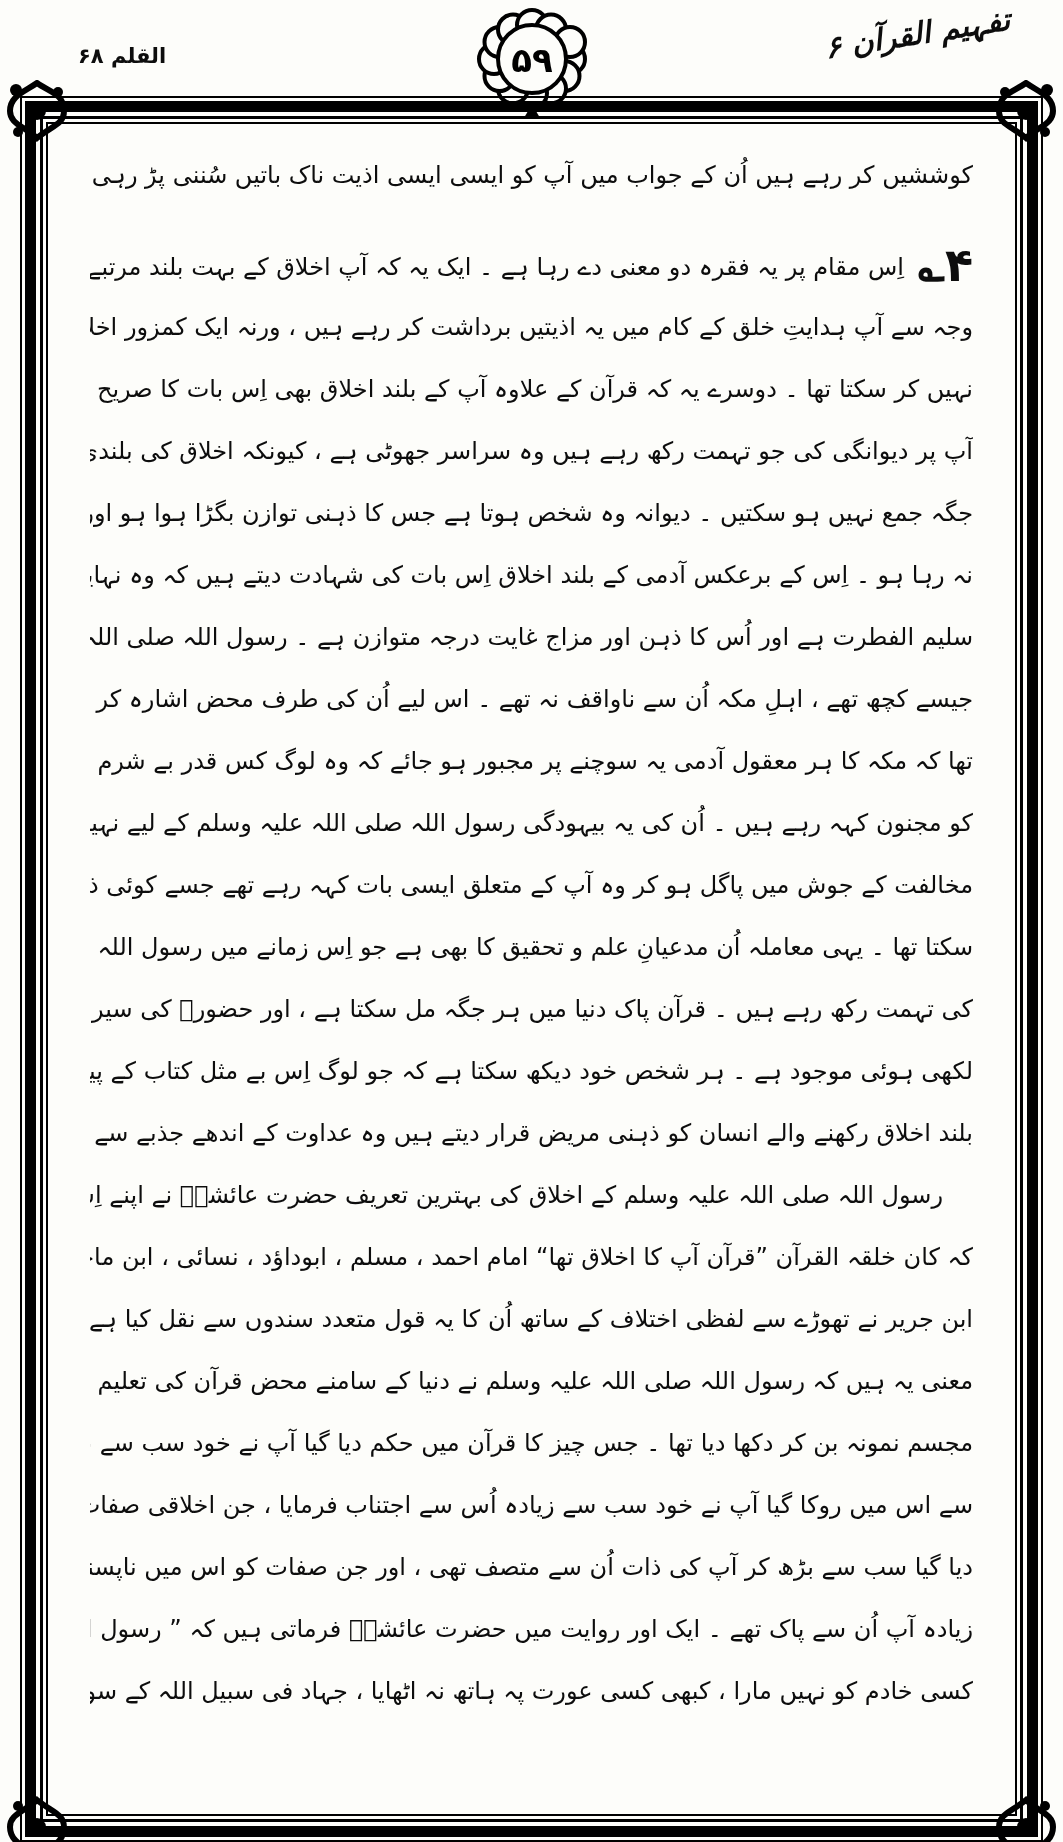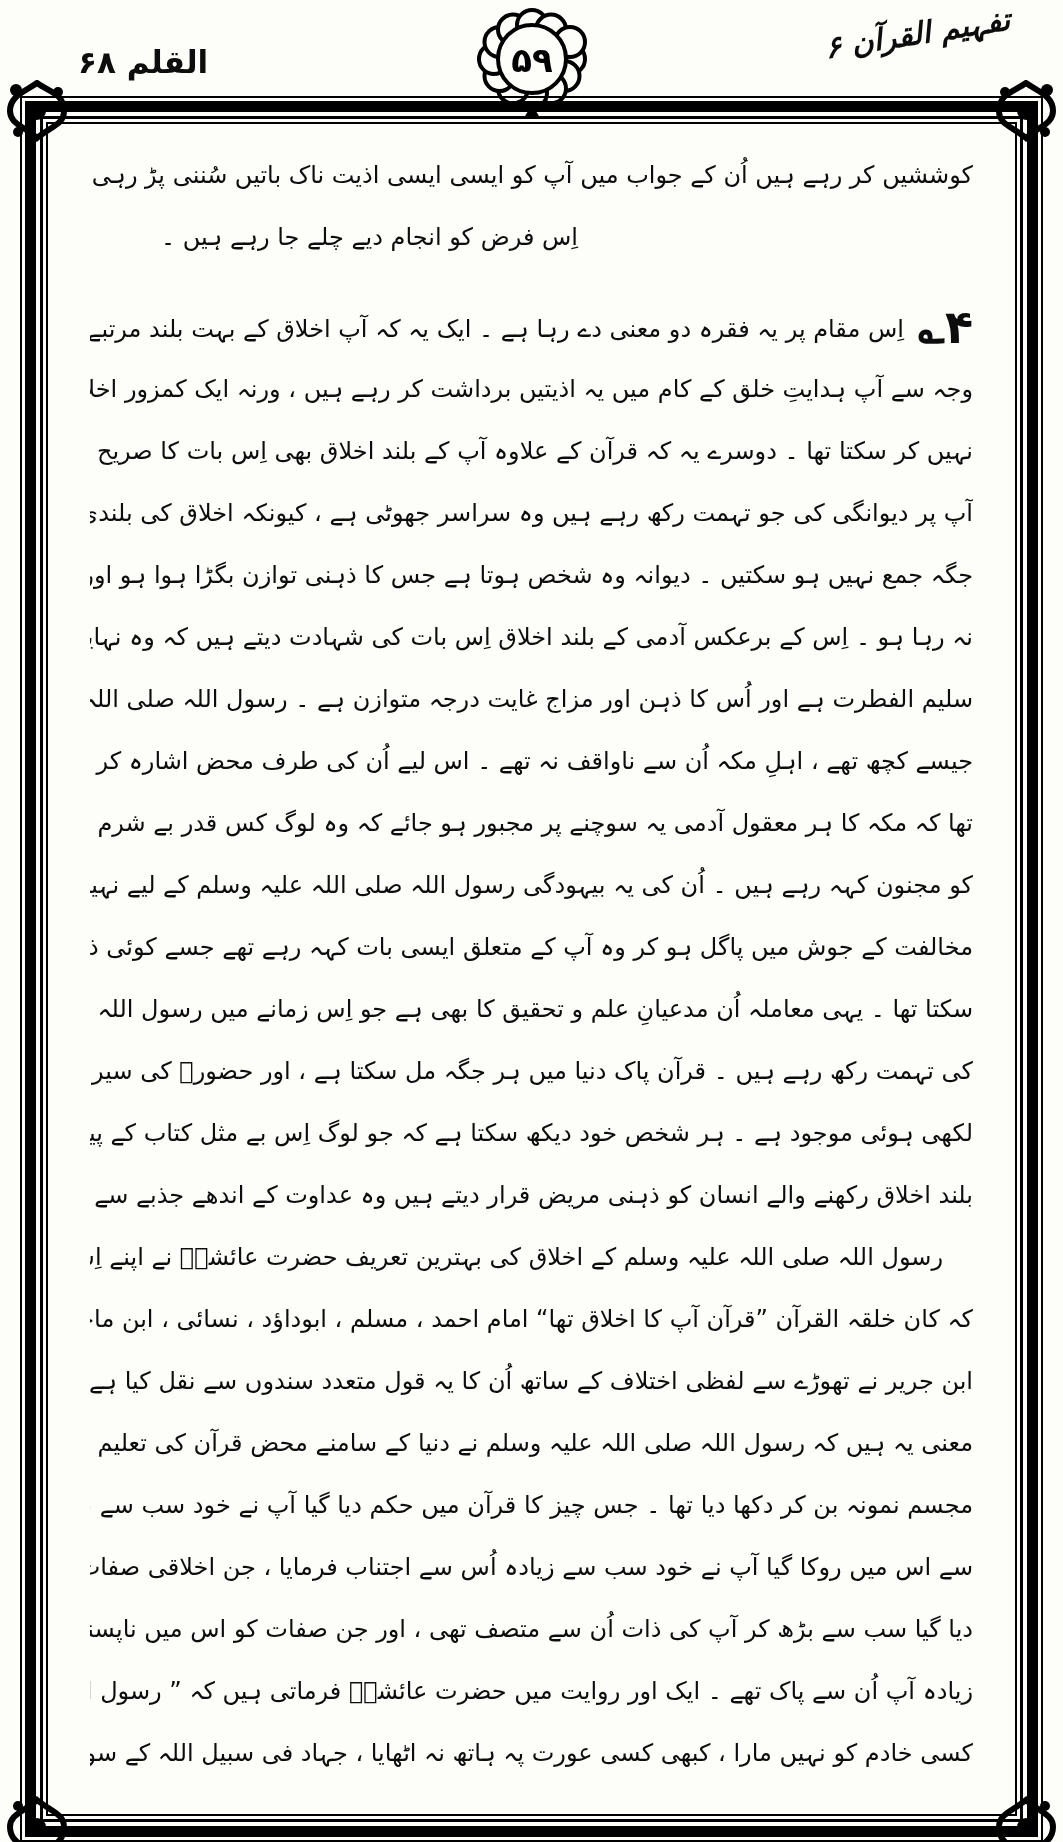--- a/index.html
+++ b/index.html
@@ -14,21 +14,21 @@
   }
   
   .hdr-right{
     position:absolute;top:16px;right:52px;
     font-size:30px;font-weight:bold;font-style:italic;
     transform:rotate(-9deg);
     letter-spacing:1px;
   }
   .hdr-left{
     position:absolute;top:44px;left:78px;
-    font-size:31px;font-weight:bold;
+    font-size:21px;font-weight:bold;
   }
   .medallion{
     position:absolute;top:0px;left:50%;transform:translateX(-50%);
     width:146px;height:122px;
   }
   .medallion text{font-family:"DejaVu Sans",sans-serif;font-weight:bold;}
   
   .frame{
     position:absolute;left:20px;top:96px;width:1023px;height:1746px;
     border:2px solid #000;padding:3px;box-sizing:border-box;
@@ -128,21 +128,20 @@
       <circle cx="12" cy="52" r="5" fill="#000"></circle>
     </svg>
 
     <div class="frame-mid">
         <div class="frame-in">
           <div class="frame-in2">
 
       <div class="textarea">
 
         <div class="bline">کوششیں کر رہے ہیں اُن کے جواب میں آپ کو ایسی ایسی اذیت ناک باتیں سُننی پڑ رہی ہیں اور پھر بھی آپ اپنے</div>
-        <div class="bline tail tail-1">اِس فرض کو انجام دیے چلے جا رہے ہیں ۔</div>
 
         <div class="bline fn-start">
           <span class="fn-marker">۴؎</span><span>اِس مقام پر یہ فقرہ دو معنی دے رہا ہے ۔ ایک یہ کہ آپ اخلاق کے بہت بلند مرتبے پر فائز ہیں اسی</span>
         </div>
         <div class="bline">وجہ سے آپ ہدایتِ خلق کے کام میں یہ اذیتیں برداشت کر رہے ہیں ، ورنہ ایک کمزور اخلاق کا انسان یہ کام</div>
         <div class="bline">نہیں کر سکتا تھا ۔ دوسرے یہ کہ قرآن کے علاوہ آپ کے بلند اخلاق بھی اِس بات کا صریح ثبوت ہیں کہ کفار</div>
         <div class="bline">آپ پر دیوانگی کی جو تہمت رکھ رہے ہیں وہ سراسر جھوٹی ہے ، کیونکہ اخلاق کی بلندی اور دیوانگی ، دونوں ایک</div>
         <div class="bline">جگہ جمع نہیں ہو سکتیں ۔ دیوانہ وہ شخص ہوتا ہے جس کا ذہنی توازن بگڑا ہوا ہو اور جس کے مزاج میں اعتدال باقی</div>
         <div class="bline">نہ رہا ہو ۔ اِس کے برعکس آدمی کے بلند اخلاق اِس بات کی شہادت دیتے ہیں کہ وہ نہایت صحیح الدماغ اور</div>
         <div class="bline">سلیم الفطرت ہے اور اُس کا ذہن اور مزاج غایت درجہ متوازن ہے ۔ رسول اللہ صلی اللہ علیہ وسلم کے اخلاق</div>

